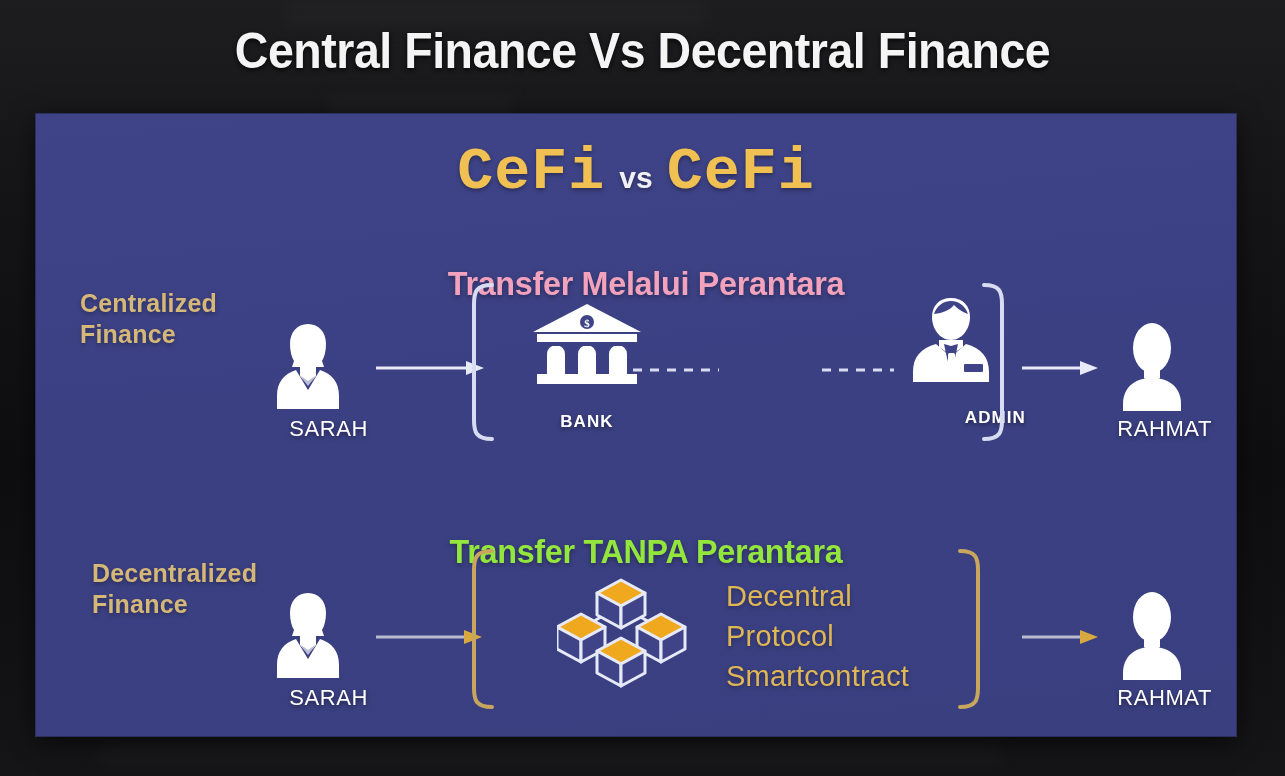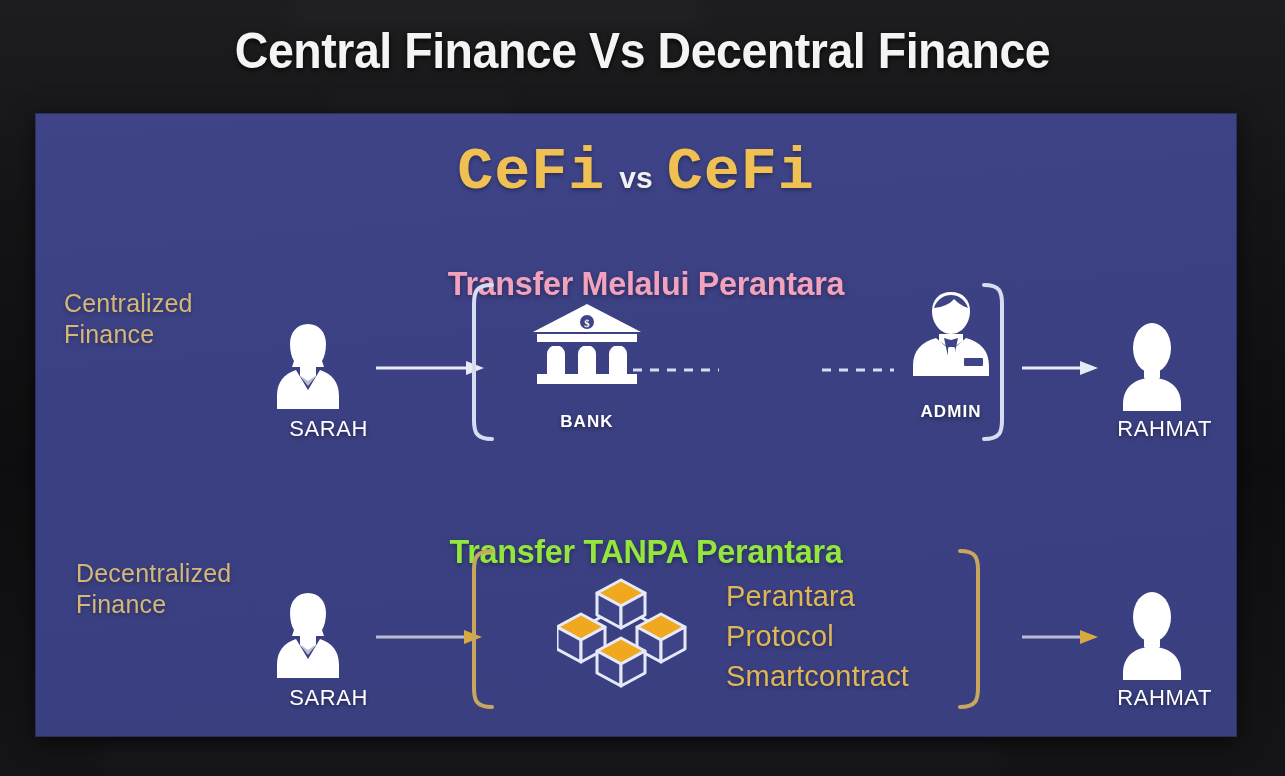--- a/index.html
+++ b/index.html
@@ -55,23 +55,23 @@
     margin:0 14px; vertical-align:baseline;
     text-shadow:0 2px 4px rgba(0,0,0,.35);
   }
 
   
   .row{ position:absolute; left:0; width:1200px; }
   .row-cefi{ top:150px; height:230px; }
   .row-defi{ top:400px; height:215px; }
 
   .side-label{
-    position:absolute; left:28px;
+    position:absolute; left:44px;
     color:#d5b878; font-size:25px; line-height:31px;
-    font-weight:400; letter-spacing:.2px;
+    font-weight:700; letter-spacing:.2px;
     text-shadow:0 2px 4px rgba(0,0,0,.3);
   }
   .row-cefi .side-label{ top:24px; }
   .row-defi .side-label{ top:44px;margin-left:12px; }
 
   
   .banner{
     position:absolute; left:300px; width:620px;
     text-align:center; white-space:nowrap;
     font-size:34px; font-weight:bold;
@@ -194,21 +194,21 @@
         </svg>
       </div>
 
 
       <div class="dashline" style="left:786px;top:94px;width:72px;">
         <svg width="72" height="4" viewBox="0 0 72 4">
           <line x1="0" y1="2" x2="72" y2="2" stroke="#d8dcf2" stroke-width="3" stroke-dasharray="9 8"></line>
         </svg>
       </div>
 
-      <div class="node" style="left:840px;top:28px;">
+      <div class="node" style="left:840px;top:34px;text-align:right;">
         <div class="node-icon">
           <svg width="92" height="90" viewBox="0 0 92 90">
             <path fill="#ffffff" d="M46 4c-12 0-19 8-19 19 0 12 8 23 19 23s19-11 19-23C65 12 58 4 46 4z"></path>
             <path fill="#3f4488" d="M29 20c3-9 10-13 17-13s14 4 17 13c-6-2-11-6-14-9-4 5-11 8-20 9z"></path>
             <path fill="#ffffff" d="M34 46h24v7l-12 8-12-8z"></path>
             <path fill="#ffffff" d="M31 50C16 54 8 63 8 78v10h76V78c0-15-8-24-23-28l-15 13-15-13z"></path>
             <polygon fill="#3f4488" points="46,52 53,50 50,64 46,78 42,64 39,50"></polygon>
             <rect x="43" y="59" width="7" height="19" rx="1.5" fill="#ffffff"></rect>
             <rect x="59" y="70" width="19" height="8" rx="1" fill="#3f4488"></rect>
           </svg>
@@ -304,21 +304,21 @@
 
           <g>
             <polygon points="64,62 88,75 64,88 40,75" fill="#f0a91f" stroke="#e6e9f7" stroke-width="3" stroke-linejoin="round"></polygon>
             <polygon points="40,75 64,88 64,110 40,97" fill="#3f4488" stroke="#e6e9f7" stroke-width="3" stroke-linejoin="round"></polygon>
             <polygon points="88,75 64,88 64,110 88,97" fill="#3f4488" stroke="#e6e9f7" stroke-width="3" stroke-linejoin="round"></polygon>
           </g>
         </svg>
       </div>
 
       <div class="chain-text" style="left:690px;top:62px;">
-        <div>Perantara</div>
+        <div>Decentral</div>
         <div>Protocol</div>
         <div>Smartcontract</div>
       </div>
 
       <div class="bracket" style="left:920px;top:34px;">
         <svg width="34" height="162" viewBox="0 0 34 162">
           <path d="M4 3 C20 3 22 10 22 22 L22 140 C22 152 20 159 4 159" fill="none" stroke="#c8a65e" stroke-width="4" stroke-linecap="round"></path>
         </svg>
       </div>
 

